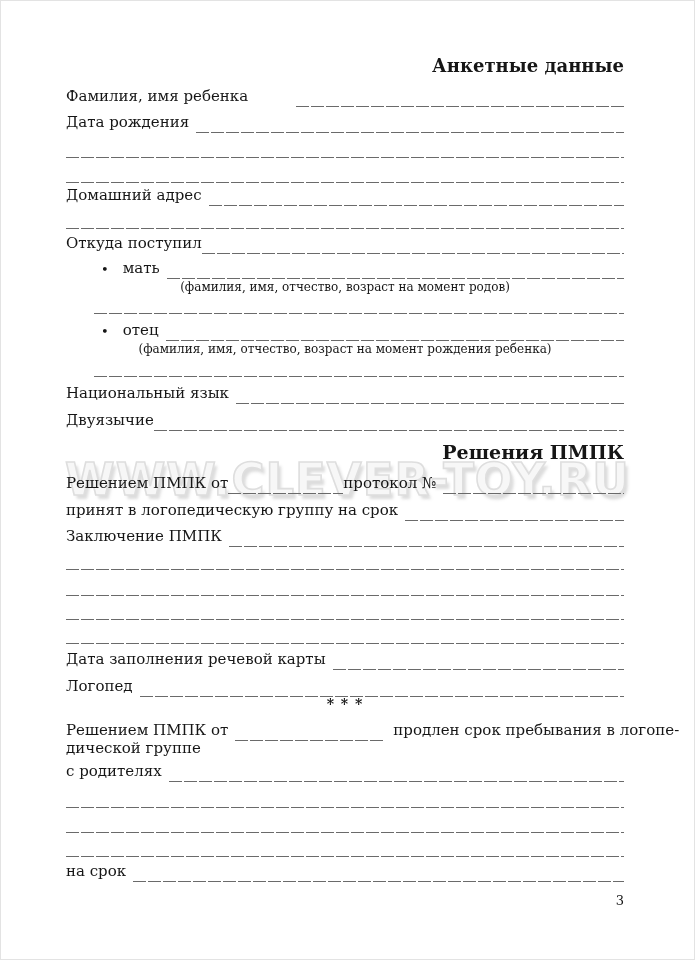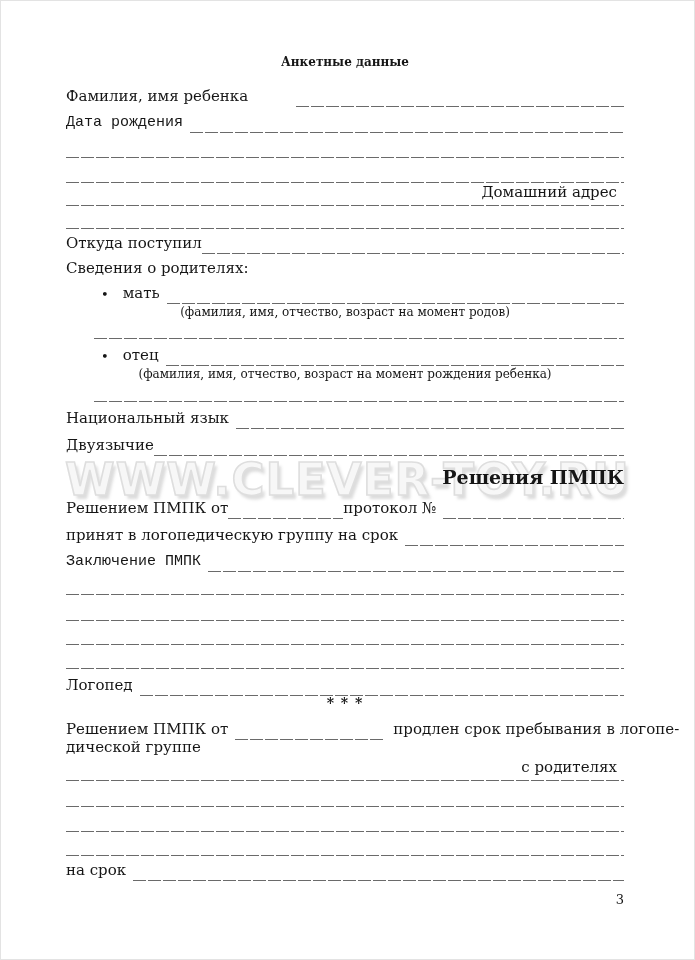--- a/index.html
+++ b/index.html
@@ -11,22 +11,22 @@
     border:1px solid #e3e3e3;
     font-family:"DejaVu Serif","Liberation Serif",serif;
     color:#161616;
     font-size:15px;
     overflow:hidden;
     padding:0 70px 0 65px;
   }
   .title{
     margin:54px 0 0 0;
     height:24px;
-    text-align:center;
-    font-size:12px;
+    text-align:right;
+    font-size:18px;
     font-weight:bold;
     position:relative;z-index:1;
   }
   .r{
     display:flex;
     align-items:flex-end;
     position:relative;z-index:1;
     height:26px;
   }
   .lbl{white-space:nowrap;padding-bottom:2px;}
@@ -43,22 +43,22 @@
     background-image:repeating-linear-gradient(to right,#6a6a6a 0px,#6a6a6a 13px,rgba(0,0,0,0) 13px,rgba(0,0,0,0) 15px);
     background-size:100% 1.3px;background-position:0 100%;background-repeat:no-repeat;}
   .w115{width:115px;}
   .w150{width:150px;margin-right:8px;}
   .indent{margin-left:28px;}
   .bullet-row{padding-left:35px;}
   .bullet{margin-right:14px;padding-bottom:2px;font-size:13px;}
   .caption{justify-content:center;font-size:12px;}
   .caption .cap{padding-bottom:0;}
   .h15{height:15px;align-items:flex-end;}.h17{height:17px;}.h18{height:18px;}.h20{height:20px;}
-  .h21{height:21px;}.h23{height:23px;flex-direction:column;}.h24{height:24px;}.h25{height:25px;}
-  .h26{height:26px;font-family:Liberation Mono, monospace;}.h27{height:27px;}.h28{height:28px;gap:48px;}.h29{height:29px;}
+  .h21{height:21px;}.h23{height:23px;}.h24{height:24px;}.h25{height:25px;}
+  .h26{height:26px;}.h27{height:27px;}.h28{height:28px;gap:48px;}.h29{height:29px;}
   .heading2{
     height:34px;
     justify-content:flex-end;
     font-size:19px;font-weight:bold;
   }
   .stars{justify-content:center;font-size:14px;font-weight:bold;letter-spacing:1px;}
   .pagenum{justify-content:flex-end;font-size:13px;}
   .watermark{
     position:absolute;
     top:452px;left:50%;
@@ -109,23 +109,20 @@
 
   <div class="r h23">
     <span class="line"></span>
   </div>
 
   <div class="r h25">
     <span class="lbl">Откуда поступил</span>
     <span class="line"></span>
   </div>
 
-  <div class="r h25">
-    <span class="lbl">Сведения о родителях:</span>
-  </div>
 
   <div class="r h25 bullet-row">
     <span class="bullet">•</span>
     <span class="lbl sp">мать</span>
     <span class="line"></span>
   </div>
 
   <div class="r h15 caption">
     <span class="lbl cap">(фамилия, имя, отчество, возраст на момент родов)</span>
   </div>
@@ -185,20 +182,24 @@
   <div class="r h26">
       <span class="line"></span>
     </div>
   <div class="r h24">
       <span class="line"></span>
     </div>
   <div class="r h24">
       <span class="line"></span>
     </div>
 
+  <div class="r h26">
+    <span class="lbl sp">Дата заполнения речевой карты</span>
+    <span class="line"></span>
+  </div>
 
   <div class="r h27">
     <span class="lbl sp">Логопед</span>
     <span class="line"></span>
   </div>
 
   <div class="r h17 stars">
     <span class="lbl cap">* * *</span>
   </div>
 

